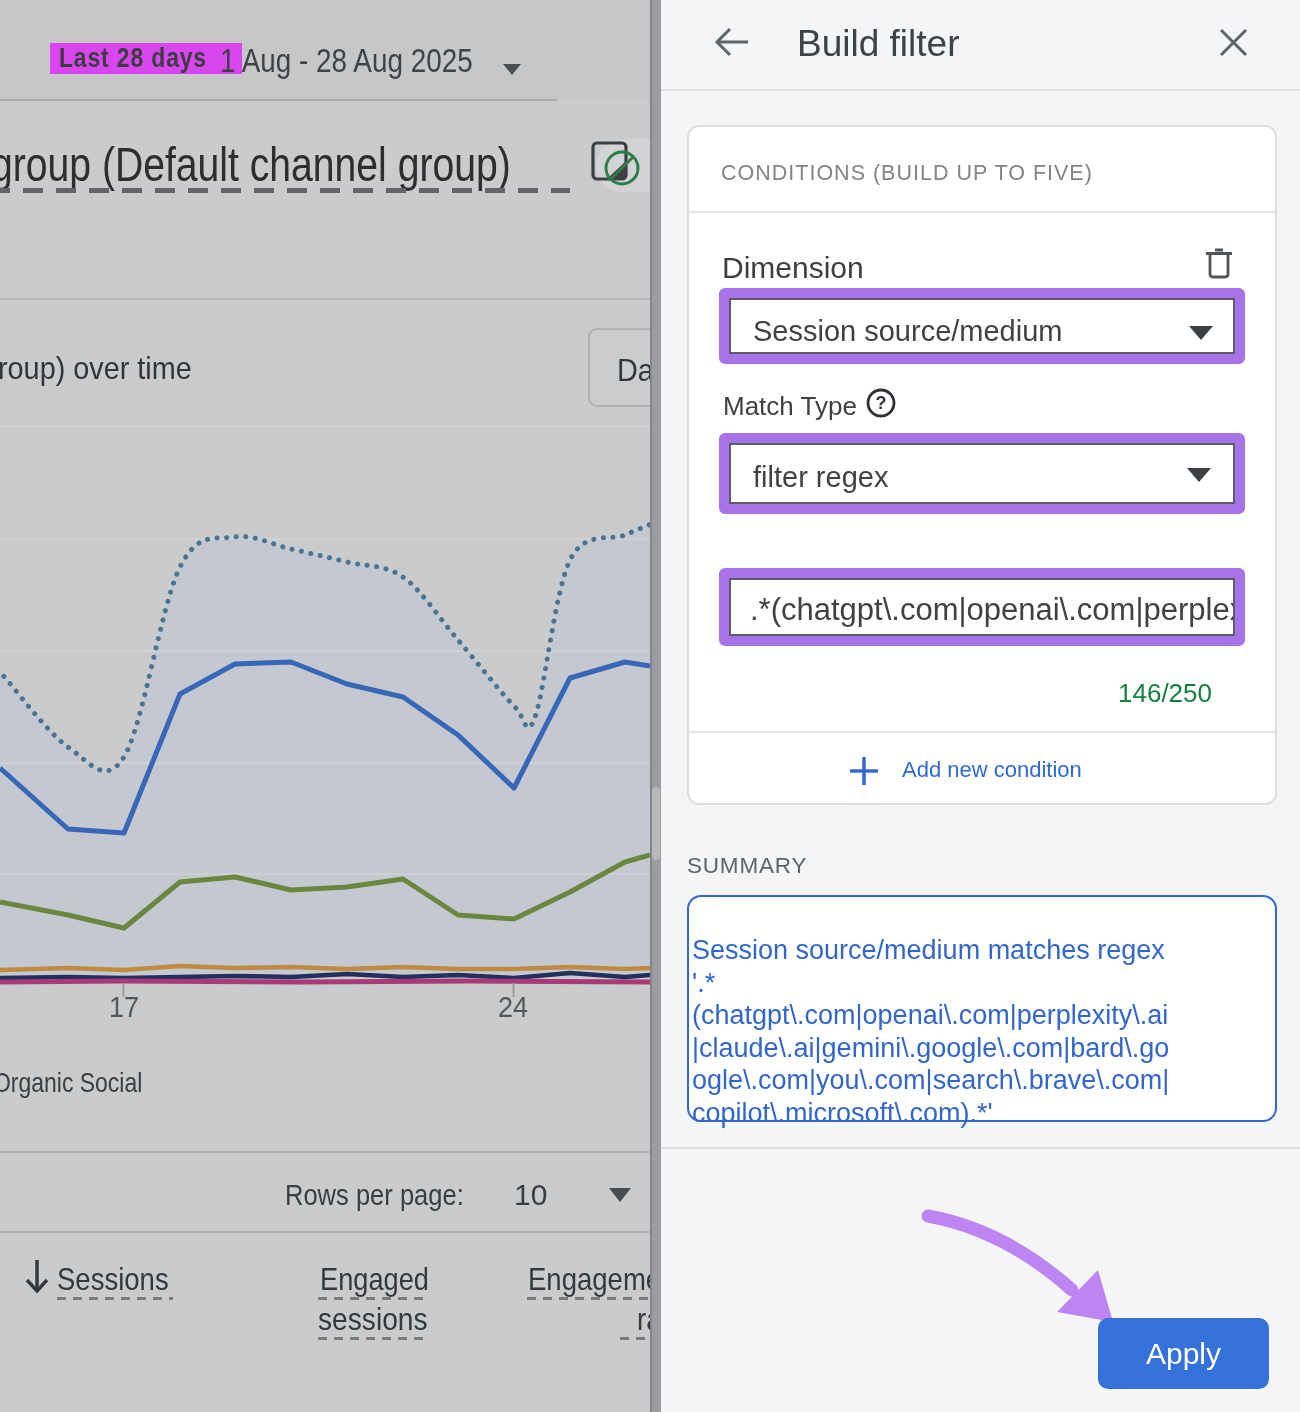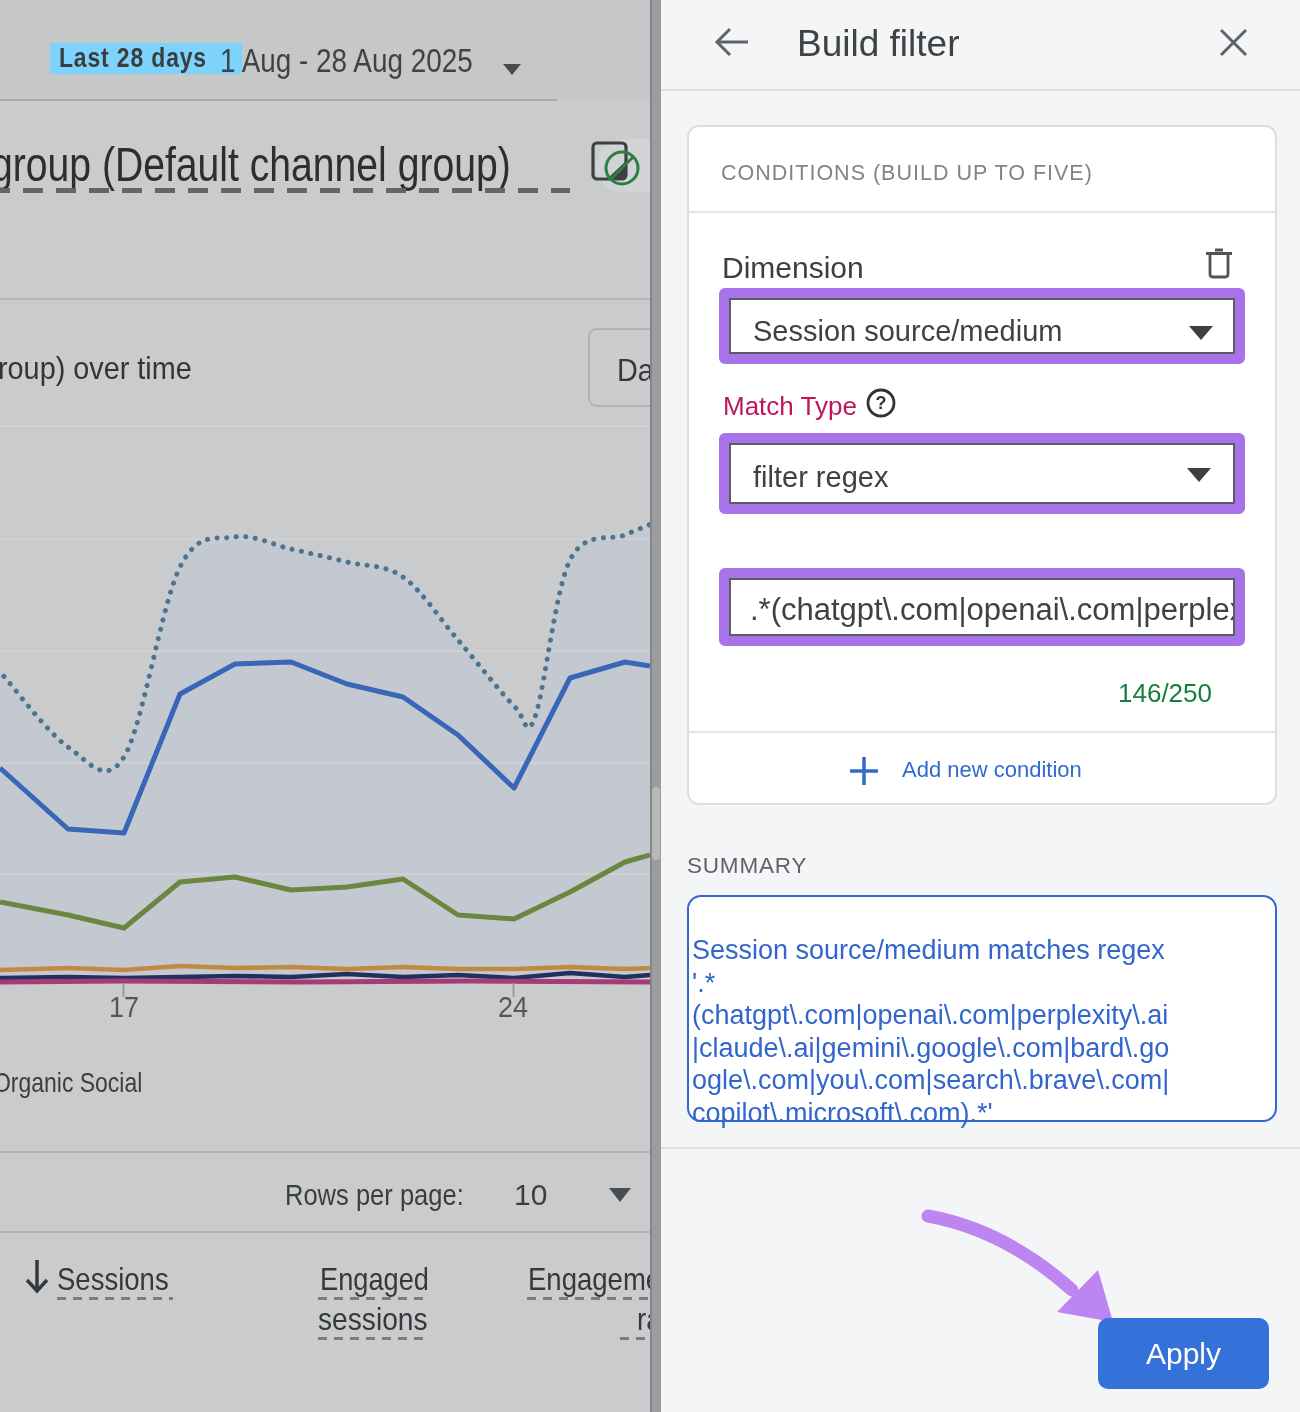--- a/index.html
+++ b/index.html
@@ -7,21 +7,21 @@
   .abs { position:absolute; }
   #left { position:absolute; left:0; top:0; width:650px; height:1412px; background:#cacbcc; overflow:hidden; }
   #panelbg { position:absolute; left:661px; top:0; width:639px; height:1412px; background:#f4f5f7; }
   #sbarbg { position:absolute; left:650px; top:0; width:11px; height:1412px; background:#9b9da0; }
 </style>
 </head>
 <body>
 <div id="left">
 
   <div class="abs" style="left:0;top:0;width:650px;height:100px;background:#c6c7c8;"></div>
-  <div class="abs" style="left:50px;top:43px;height:31px;padding:0 9px;background:#7dd3fc;display:inline-flex;align-items:flex-end;white-space:nowrap;">
+  <div class="abs" style="left:50px;top:43px;height:31px;padding:0 9px;background:#d946ef;display:inline-flex;align-items:flex-end;white-space:nowrap;">
     <span style="font-size:27px;font-weight:700;letter-spacing:1px;color:#3b3e40;display:inline-block;transform:scaleX(0.85);transform-origin:0 50%;">Last 28 days</span>
   </div>
   <div class="abs" style="left:220px;top:42px;height:36px;display:flex;align-items:center;font-size:34px;color:#404345;white-space:nowrap;transform:scaleX(0.82);transform-origin:0 50%;">1 Aug - 28 Aug 2025</div>
   <div class="abs" style="left:503px;top:64px;width:0;height:0;border-left:9px solid transparent;border-right:9px solid transparent;border-top:11px solid #4a4d4f;"></div>
   <div class="abs" style="left:0;top:99px;width:557px;height:2px;background:#a8aaab;"></div>
 
   <div class="abs" style="left:596px;top:139px;width:80px;height:53px;background:#d2d3d4;border-radius:27px;"></div>
   <div class="abs" style="left:-9px;top:137px;font-size:48px;color:#2c2e30;white-space:nowrap;transform:scaleX(0.815);transform-origin:0 50%;">group (Default channel group)</div>
   <div class="abs" style="left:-10px;top:188px;width:580px;height:5px;background:repeating-linear-gradient(90deg,#636568 0 20px,transparent 20px 33px);"></div>
 
@@ -117,21 +117,21 @@
     <line x1="2" y1="6.5" x2="28" y2="6.5" stroke="#505357" stroke-width="3"></line>
     <line x1="11" y1="3" x2="19" y2="3" stroke="#505357" stroke-width="3"></line>
   </svg>
 
   <div class="abs" style="left:719px;top:288px;width:526px;height:76px;border:10px solid #a873e8;border-radius:6px;background:#fff;">
     <div style="position:absolute;left:0;top:0;width:506px;height:56px;border:2px solid #5a5d61;"></div>
   </div>
   <div class="abs" style="left:753px;top:315px;font-size:29px;color:#3f4245;">Session source/medium</div>
   <div class="abs" style="left:1189px;top:326px;width:0;height:0;border-left:12px solid transparent;border-right:12px solid transparent;border-top:14px solid #3c4043;"></div>
 
-  <div class="abs" style="left:723px;top:391px;font-size:26px;color:#be185d;">Match Type</div>
+  <div class="abs" style="left:723px;top:391px;font-size:26px;color:#404040;">Match Type</div>
   <svg class="abs" style="left:866px;top:388px;" width="30" height="30" viewBox="0 0 30 30">
     <circle cx="15" cy="15" r="13" fill="none" stroke="#2f3236" stroke-width="2.8"></circle>
     <text x="15" y="21" text-anchor="middle" font-size="18" font-weight="700" fill="#2f3236" font-family="Liberation Sans">?</text>
   </svg>
 
   <div class="abs" style="left:719px;top:433px;width:526px;height:81px;border:10px solid #a873e8;border-radius:6px;background:#fff;">
     <div style="position:absolute;left:0;top:0;width:506px;height:61px;border:2px solid #5a5d61;"></div>
   </div>
   <div class="abs" style="left:753px;top:461px;font-size:29px;color:#3f4245;">filter regex</div>
   <div class="abs" style="left:1187px;top:468px;width:0;height:0;border-left:12px solid transparent;border-right:12px solid transparent;border-top:14px solid #3c4043;"></div>

